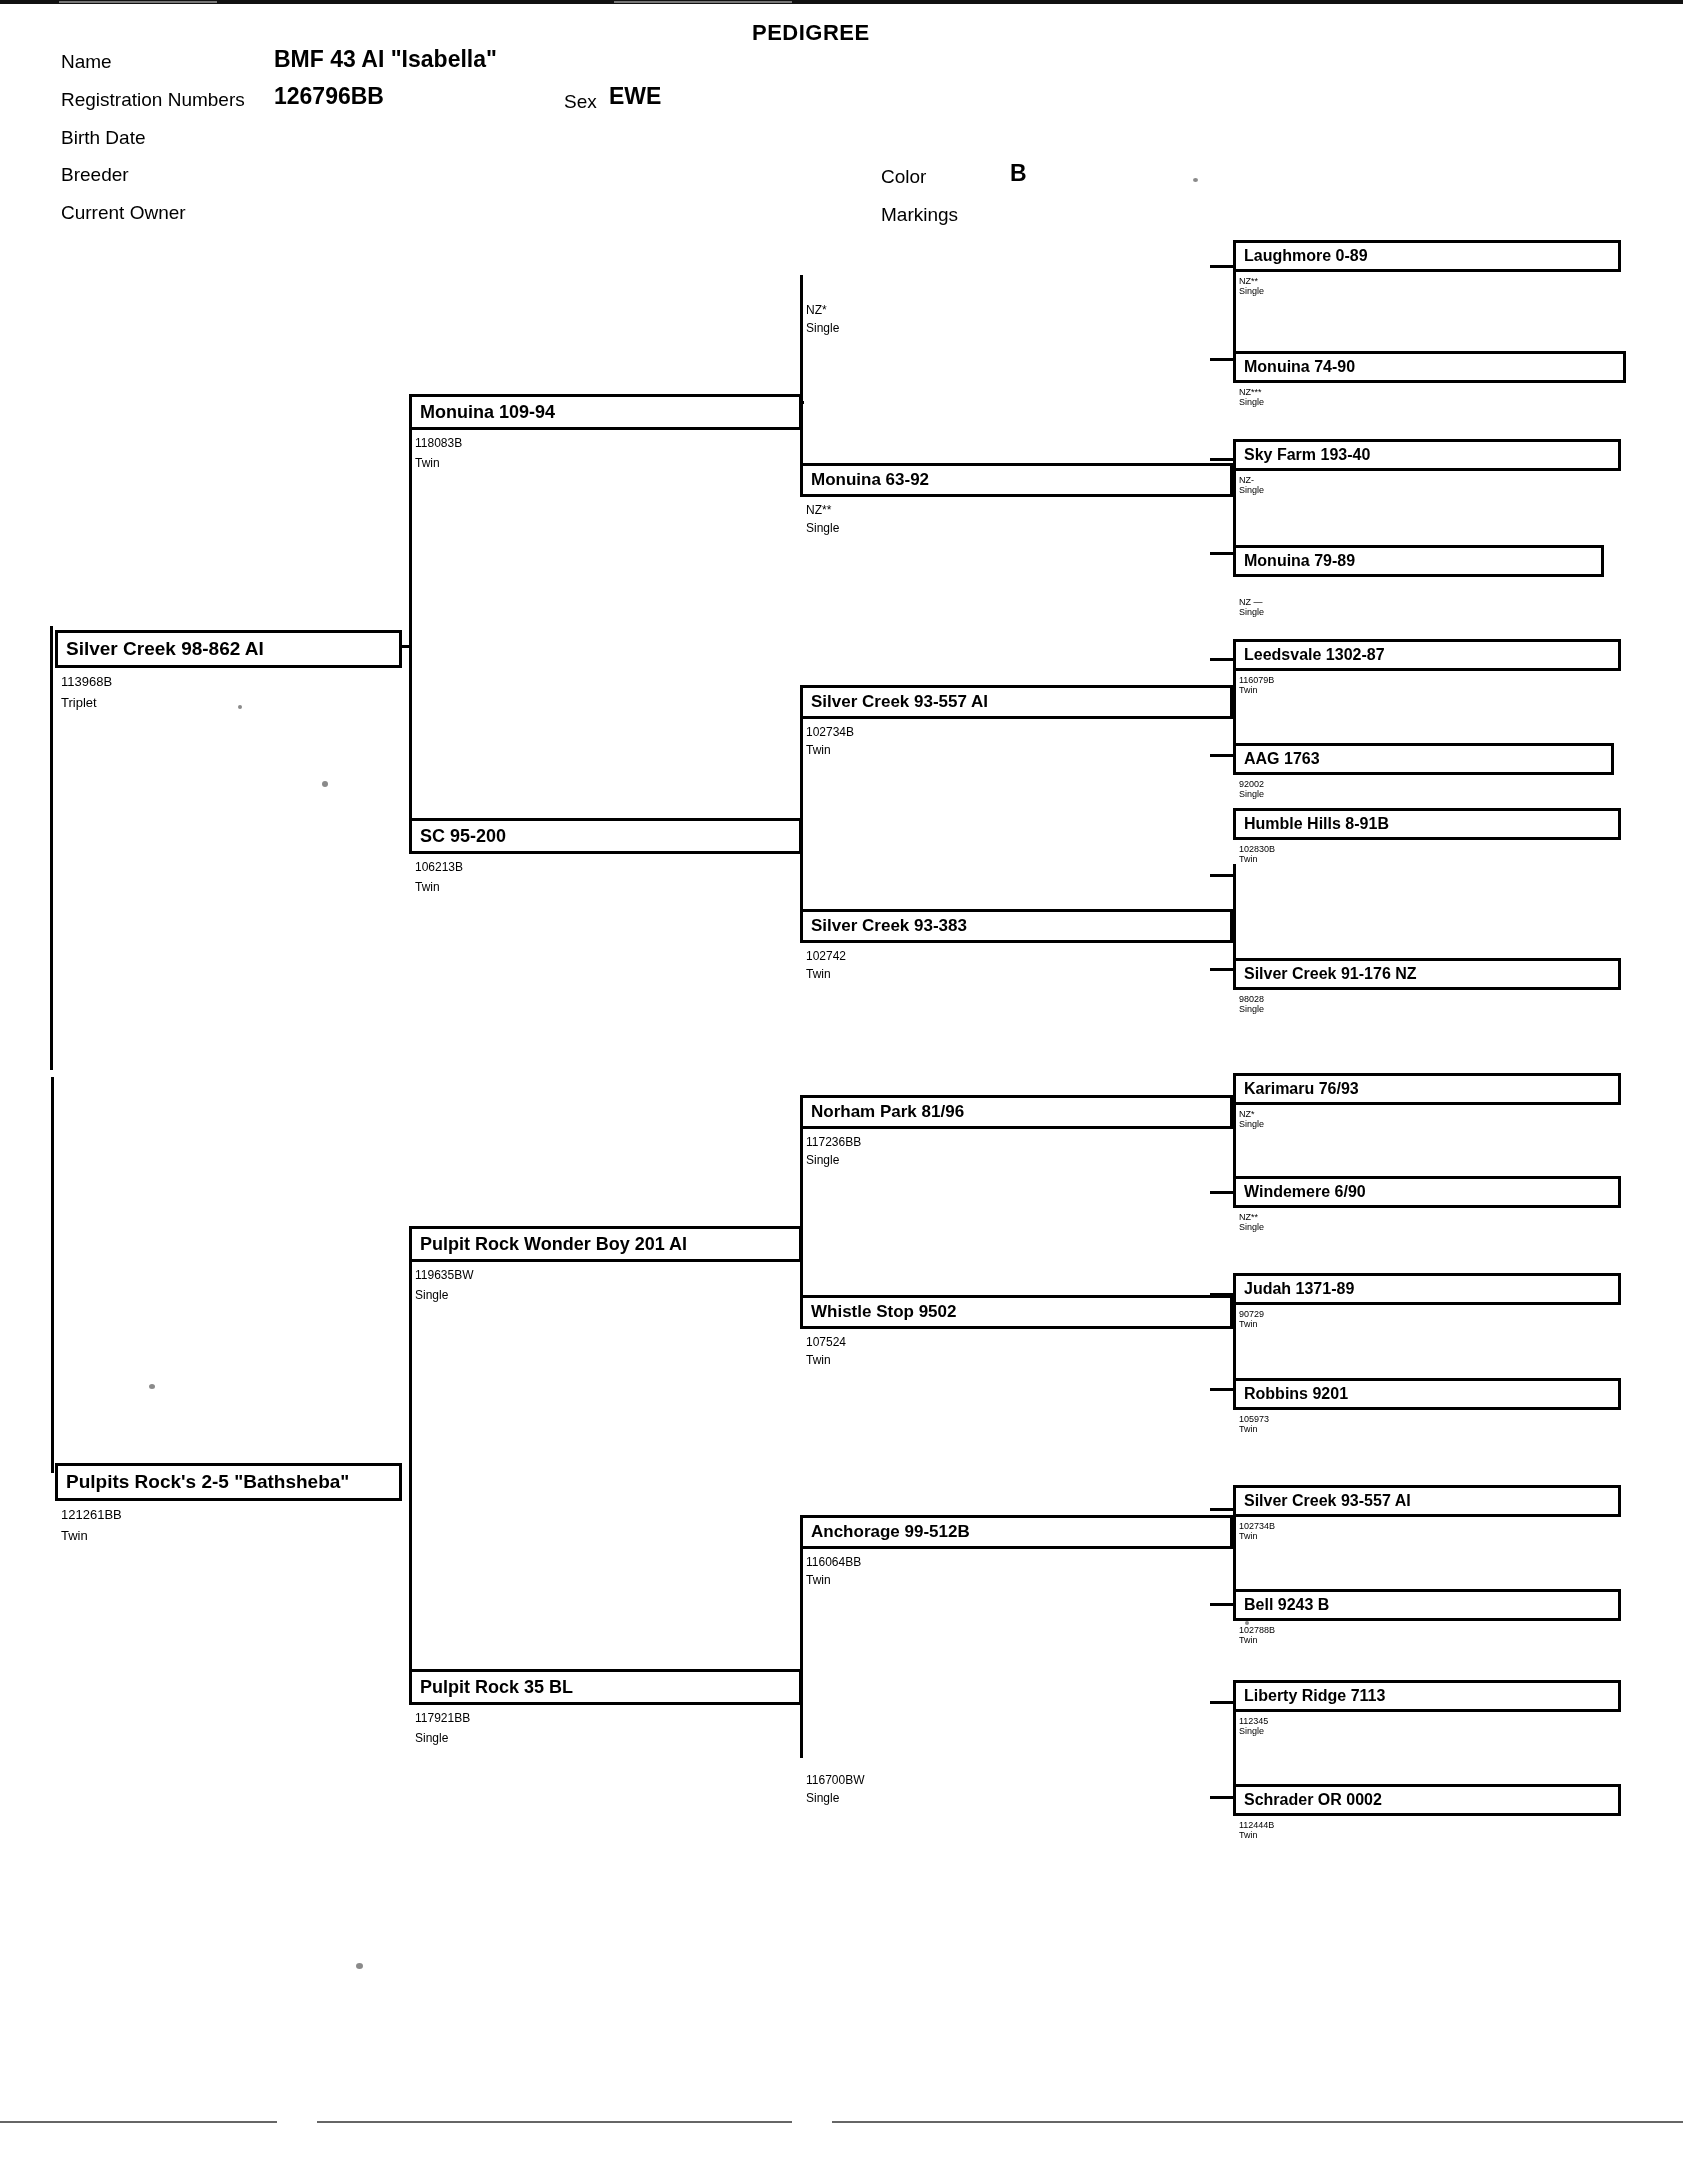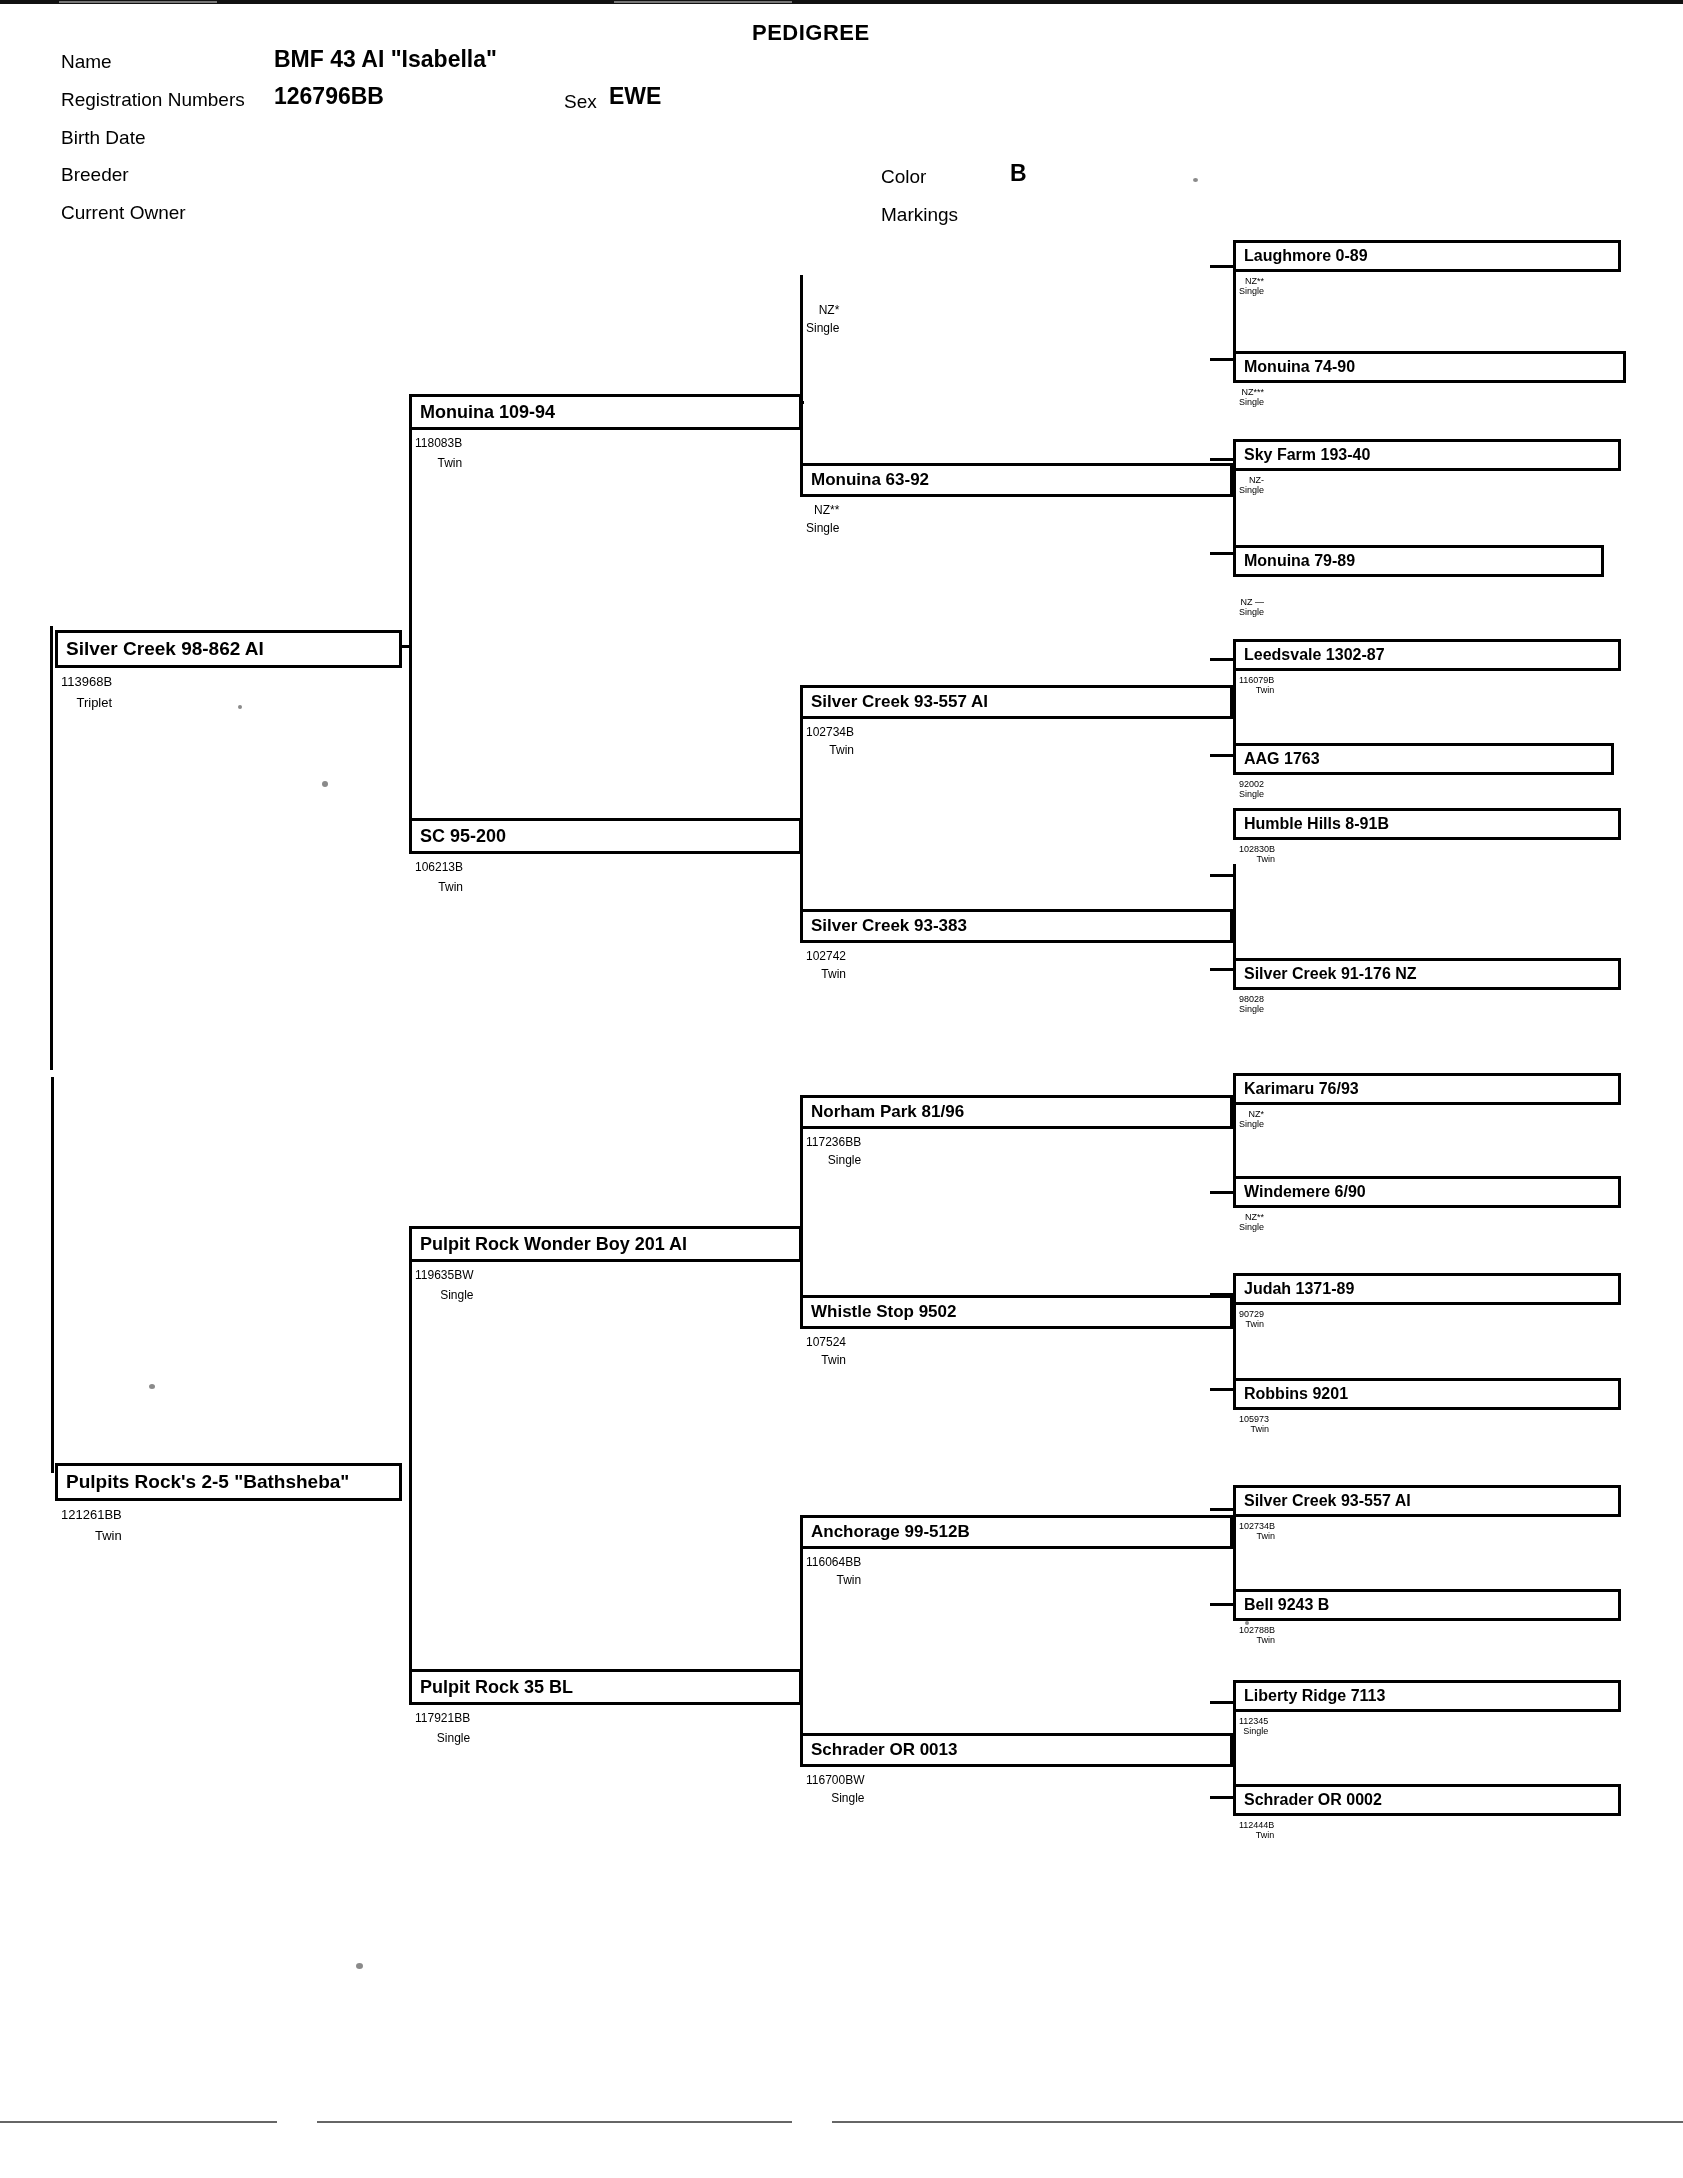--- a/index.html
+++ b/index.html
@@ -74,21 +74,20 @@
   }
   .pbox .namebar span {
     font-weight: bold;
     white-space: nowrap;
   }
   .pbox .meta {
     position: absolute;
     left: 6px;
     line-height: 1.18;
     white-space: nowrap;
-    text-align: right;
   }
   .pbox .meta div { display: block; }
 
   
   .g1 .namebar { height: 38px; }
   .g1 .namebar span { font-size: 19px; }
   .g1 .meta { font-size: 13px; }
 
   .g2 .namebar { height: 36px; }
   .g2 .namebar span { font-size: 18px; }
@@ -322,23 +321,20 @@
     <div class="namebar">
       <span>Anchorage 99-512B</span>
     </div>
     <div class="meta" style="top:40px;">
       <div>116064BB</div>
       <div style="margin-top:4px;">Twin</div>
     </div>
   </div>
 
   <div class="pbox g3" style="left:800px; top:1733px; width:433px; height:168px;">
-    <div class="namebar">
-      <span>Schrader OR 0013</span>
-    </div>
     <div class="meta" style="top:40px;">
       <div>116700BW</div>
       <div style="margin-top:4px;">Single</div>
     </div>
   </div>
 
   <div class="pbox g4" style="left:1233px; top:240px; width:388px; height:119px;">
     <div class="namebar">
       <span>Laughmore 0-89</span>
     </div>

